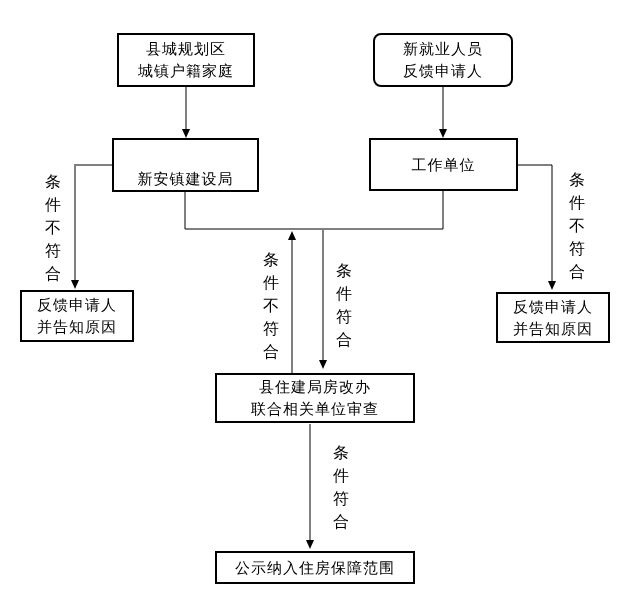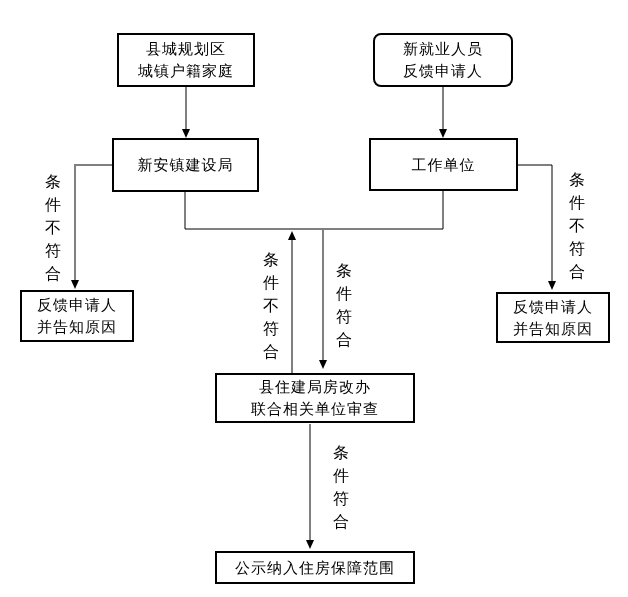--- a/index.html
+++ b/index.html
@@ -42,21 +42,21 @@
     width: 18px;
     font-size: 16px;
     line-height: 23px;
     text-align: center;
     word-break: break-all;
     white-space: normal;
   }
   
   #b-top-left      { left:117px; top:33px;  width:138px; height:54px; }
   #b-top-right     { left:373px; top:33px;  width:140px; height:54px;border-radius:8px; }
-  #b-mid-left      { left:112px; top:138px; width:147px; height:54px; }
+  #b-mid-left      { left:112px; top:138px; width:147px; height:54px;justify-content:flex-end; }
   #b-mid-right     { left:369px; top:138px; width:149px; height:53px; }
   #b-feedback-left { left:20px;  top:290px; width:114px; height:52px; }
   #b-feedback-right{ left:496px; top:292px; width:114px; height:51px; }
   #b-center        { left:215px; top:373px; width:200px; height:50px; }
   #b-bottom        { left:215px; top:551px; width:200px; height:33px; }
 
   #l-left-outer  { left:44px;  top:170px; }
   #l-right-outer { left:568px; top:168px; }
   #l-mid-not     { left:262px; top:248px; }
   #l-mid-yes     { left:335px; top:259px; }

